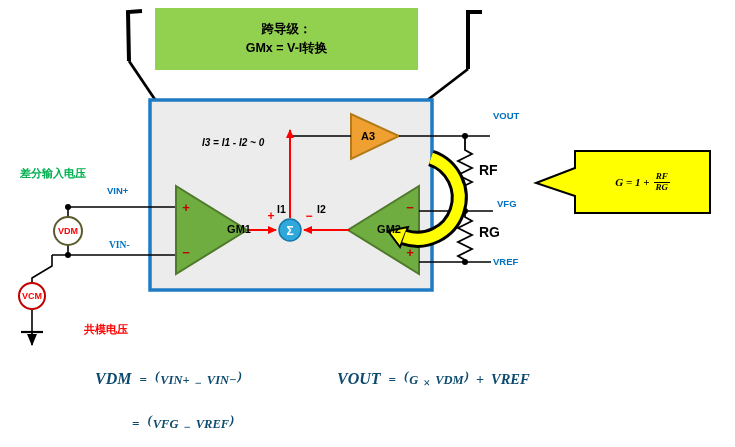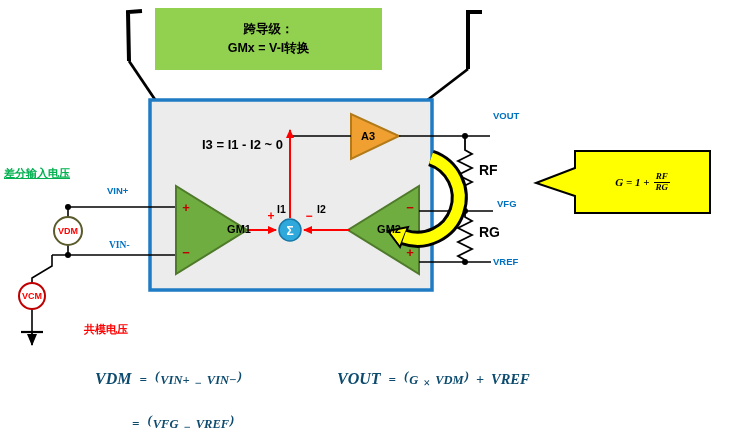--- a/index.html
+++ b/index.html
@@ -2,35 +2,35 @@
 <html><head>
 <meta charset="utf-8">
 <style>
   html,body{margin:0;padding:0;background:#fff;}
   .stage{position:relative;width:735px;height:447px;background:#fff;overflow:hidden;
          font-family:"Liberation Sans",sans-serif;color:#000;}
   .stage svg{position:absolute;left:0;top:0;}
   .abs{position:absolute;}
   .callout{position:absolute;display:flex;flex-direction:column;align-items:center;justify-content:center;
            text-align:center;font-weight:bold;font-size:12.5px;line-height:1.55;color:#000;}
-  .co-green{left:155px;top:8px;width:227px;height:62px;background:#92D050;}
+  .co-green{left:155px;top:8px;width:263px;height:62px;background:#92D050;}
   .co-amber{left:485px;top:14px;width:200px;height:58px;background:#FFC000;}
   .lbl{position:absolute;font-weight:bold;white-space:nowrap;}
   .blue{color:#0070C0;font-size:9.5px;}
   .ctr{transform:translate(-50%,-50%);}
   .amp-name{font-size:11px;font-weight:bold;color:#000;}
   .sign{font-size:13px;font-weight:bold;color:#C00000;line-height:1;}
   .sign-red{color:#FF0000;font-size:12px;}
   .sigma{color:#fff;font-size:12px;font-weight:bold;}
   .src-txt{color:#FF0000;font-size:9px;font-weight:bold;}
   .cn-green{color:#00B050;font-size:11px;}
   .cn-red{color:#FF0000;font-size:11px;margin-top:20px;}
   .r-lbl{font-size:14px;color:#000;}
   .i-lbl{font-size:10.5px;color:#000;}
-  .i3-lbl{font-size:13px;color:#000;}
+  .i3-lbl{font-size:10px;color:#000;font-style:italic;}
   .gain-formula{position:absolute;left:577px;top:152px;width:131px;height:60px;
                 display:flex;align-items:center;justify-content:center;
                 font-family:"Liberation Serif",serif;font-style:italic;font-weight:bold;font-size:11px;}
   .frac{display:inline-flex;flex-direction:column;align-items:center;line-height:1.1;
         font-size:9px;margin-left:4px;}
   .frac .num{border-bottom:1px solid #000;padding:0 2px;}
   .eq{position:absolute;font-family:"Liberation Serif",serif;font-style:italic;font-weight:bold;
       color:#0c4a6e;white-space:nowrap;}
   .eq .t-big{font-size:16px;}
   .eq .t-big2{font-size:14.5px;}
@@ -113,21 +113,21 @@
   <div class="gain-formula">
     <span>G</span>&nbsp;
     <span>=</span>&nbsp;
     <span>1 +</span>
     <span class="frac">
       <span class="num">RF</span>
       <span class="den">RG</span>
     </span>
   </div>
 
-  <div class="lbl cn-green" style="left:4px;top:166px;text-decoration:underline;">差分输入电压</div>
+  <div class="lbl cn-green" style="left:20px;top:166px;">差分输入电压</div>
   <div class="lbl cn-red" style="left:84px;top:302px;">共模电压</div>
 
   <div class="lbl blue" style="left:107px;top:185px;">VIN+</div>
   <div class="lbl blue" style="left:109px;top:240px;font-family:Liberation Serif, serif;">VIN-</div>
   <div class="lbl blue" style="left:493px;top:110px;">VOUT</div>
   <div class="lbl blue" style="left:497px;top:198px;">VFG</div>
   <div class="lbl blue" style="left:493px;top:256px;">VREF</div>
   <div class="lbl r-lbl" style="left:479px;top:162px;">RF</div>
   <div class="lbl r-lbl" style="left:479px;top:224px;">RG</div>
 

